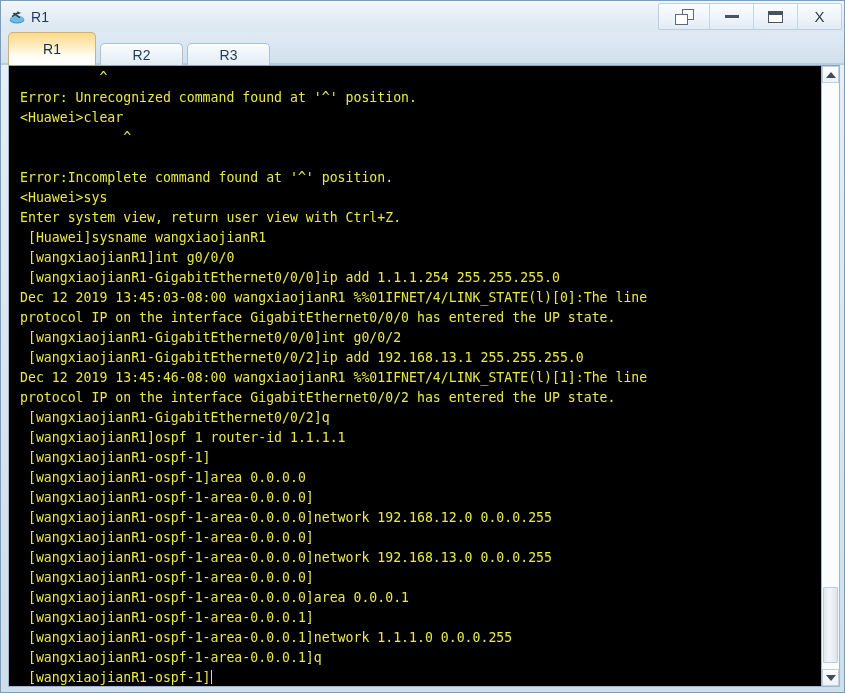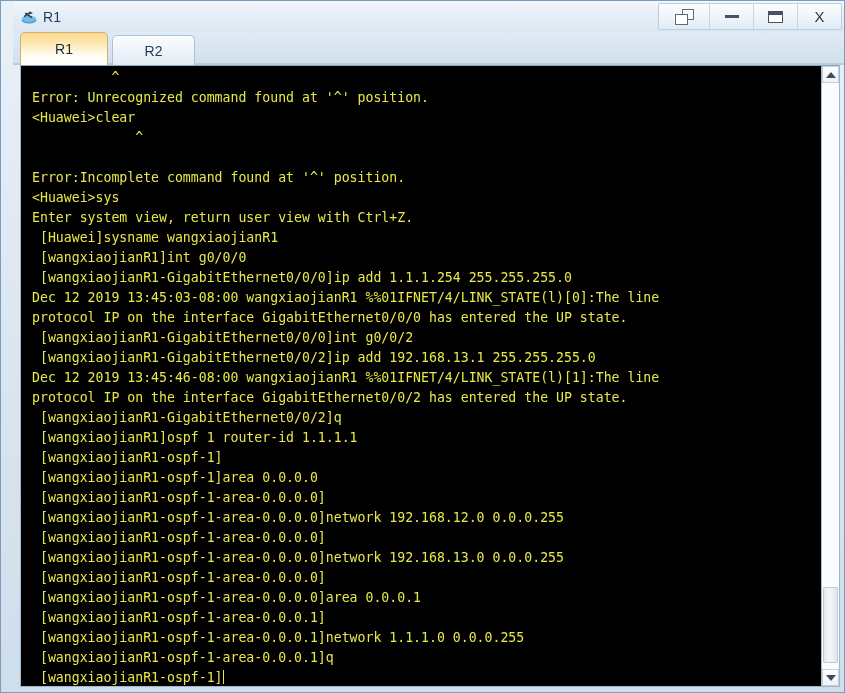--- a/index.html
+++ b/index.html
@@ -13,21 +13,20 @@
     overflow: hidden;
   }
 
   .window {
     position: relative;
     width: 845px; height: 693px;
     background: linear-gradient(180deg, #e9f1f8 0%, #dae6f1 50%, #cfdeeb 100%);
     border: 1px solid #7a9cbd;
     display: flex;
     flex-direction: column;
-    padding-left: 12px;
   }
 
   
   .titlebar {
     height: 31px;
     flex: 0 0 31px;
     display: flex;
     align-items: center;
     padding: 0 2px 0 7px;
     background: linear-gradient(180deg, #f2f7fb 0%, #e6eef6 45%, #dbe7f1 100%);
@@ -94,21 +93,21 @@
     padding: 0 0 0 7px;
     position: relative;
     background: linear-gradient(180deg, #dfeaf4 0%, #d2e0ed 100%);
   }
   .tabstrip::after {
     content: "";
     position: absolute; left: 0; right: 0; bottom: 0; height: 2px;
     background: #b7cde0;
   }
   .tab {
-    height: 30px;
+    height: 22px;
     min-width: 83px;
     margin-right: 4px;
     display: flex;
     align-items: center;
     justify-content: center;
     font-size: 14px;
     color: #1f3b56;
     border: 1px solid #a9c2d8;
     border-bottom: none;
     border-radius: 5px 5px 0 0;
@@ -236,20 +235,23 @@
       </div>
     </div>
   </div>
 
   <div class="tabstrip">
     <div class="tab active">
       <span>R1</span>
     </div>
     <div class="tab">
       <span>R2</span>
+    </div>
+    <div class="tab">
+      <span>R3</span>
     </div>
   </div>
 
   <div class="console-wrap">
     <div class="console-frame">
       <div class="console" id="console"><div class="line">          ^</div><div class="line">Error: Unrecognized command found at '^' position.</div><div class="line">&lt;Huawei&gt;clear</div><div class="line">             ^</div><div class="line"></div><div class="line">Error:Incomplete command found at '^' position.</div><div class="line">&lt;Huawei&gt;sys</div><div class="line">Enter system view, return user view with Ctrl+Z.</div><div class="line"> [Huawei]sysname wangxiaojianR1</div><div class="line"> [wangxiaojianR1]int g0/0/0</div><div class="line"> [wangxiaojianR1-GigabitEthernet0/0/0]ip add 1.1.1.254 255.255.255.0</div><div class="line">Dec 12 2019 13:45:03-08:00 wangxiaojianR1 %%01IFNET/4/LINK_STATE(l)[0]:The line</div><div class="line">protocol IP on the interface GigabitEthernet0/0/0 has entered the UP state.</div><div class="line"> [wangxiaojianR1-GigabitEthernet0/0/0]int g0/0/2</div><div class="line"> [wangxiaojianR1-GigabitEthernet0/0/2]ip add 192.168.13.1 255.255.255.0</div><div class="line">Dec 12 2019 13:45:46-08:00 wangxiaojianR1 %%01IFNET/4/LINK_STATE(l)[1]:The line</div><div class="line">protocol IP on the interface GigabitEthernet0/0/2 has entered the UP state.</div><div class="line"> [wangxiaojianR1-GigabitEthernet0/0/2]q</div><div class="line"> [wangxiaojianR1]ospf 1 router-id 1.1.1.1</div><div class="line"> [wangxiaojianR1-ospf-1]</div><div class="line"> [wangxiaojianR1-ospf-1]area 0.0.0.0</div><div class="line"> [wangxiaojianR1-ospf-1-area-0.0.0.0]</div><div class="line"> [wangxiaojianR1-ospf-1-area-0.0.0.0]network 192.168.12.0 0.0.0.255</div><div class="line"> [wangxiaojianR1-ospf-1-area-0.0.0.0]</div><div class="line"> [wangxiaojianR1-ospf-1-area-0.0.0.0]network 192.168.13.0 0.0.0.255</div><div class="line"> [wangxiaojianR1-ospf-1-area-0.0.0.0]</div><div class="line"> [wangxiaojianR1-ospf-1-area-0.0.0.0]area 0.0.0.1</div><div class="line"> [wangxiaojianR1-ospf-1-area-0.0.0.1]</div><div class="line"> [wangxiaojianR1-ospf-1-area-0.0.0.1]network 1.1.1.0 0.0.0.255</div><div class="line"> [wangxiaojianR1-ospf-1-area-0.0.0.1]q</div><div class="line"> [wangxiaojianR1-ospf-1]<span class="cursor"></span></div></div>
       <div class="sbar">
         <div class="sb-arrow">
           <span class="arrow-up"></span>
         </div>

